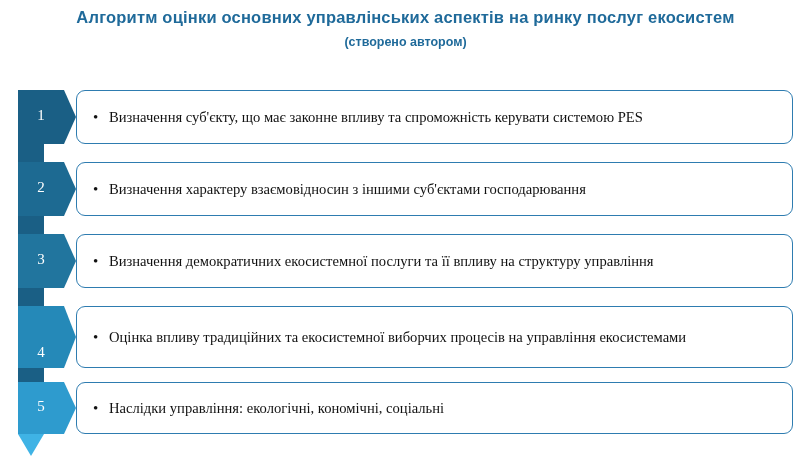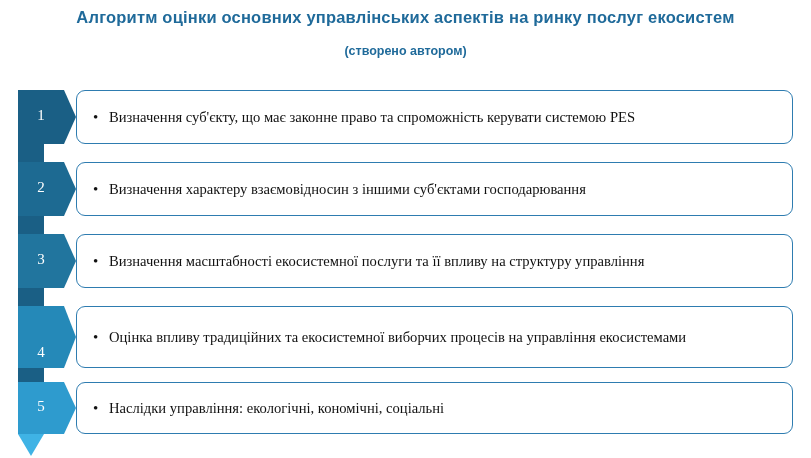--- a/index.html
+++ b/index.html
@@ -36,21 +36,21 @@
     color: #1F6A9A;
     letter-spacing: 0.2px;
     padding: 0 60px;
   }
   .title-sub {
     font-family: "Liberation Sans", sans-serif;
     font-weight: bold;
     font-size: 12.5px;
     line-height: 18px;
     color: #1F6A9A;
-    margin-top: 14px;
+    margin-top: 5px;
   }
 
   
   .diagram {
     position: absolute;
     left: 0;
     top: 82px;
     width: 811px;
     height: 370px;
   }
@@ -142,21 +142,21 @@
     <div class="row" style="top:8px; height:54px;">
       <div class="marker">
         <svg width="58" height="54" viewBox="0 0 58 54">
           <path d="M0 0 H46 L58 27 L46 54 H0 Z" fill="#1A5F85"></path>
         </svg>
         <div class="num" style="top:17px;">1</div>
       </div>
       <div class="textbox">
         <div class="bullet-line">
           <span class="bullet-dot">•</span>
-          <span class="bullet-text">Визначення суб'єкту, що має законне право та спроможність керувати системою PES</span>
+          <span class="bullet-text">Визначення суб'єкту, що має законне впливу та спроможність керувати системою PES</span>
         </div>
       </div>
     </div>
 
     <div class="row" style="top:80px; height:54px;">
       <div class="marker">
         <svg width="58" height="54" viewBox="0 0 58 54">
           <path d="M0 0 H46 L58 27 L46 54 H0 Z" fill="#1D6A92"></path>
         </svg>
         <div class="num" style="top:17px;">2</div>
@@ -172,21 +172,21 @@
     <div class="row" style="top:152px; height:54px;">
       <div class="marker">
         <svg width="58" height="54" viewBox="0 0 58 54">
           <path d="M0 0 H46 L58 27 L46 54 H0 Z" fill="#21759E"></path>
         </svg>
         <div class="num" style="top:17px;">3</div>
       </div>
       <div class="textbox">
         <div class="bullet-line">
           <span class="bullet-dot">•</span>
-          <span class="bullet-text">Визначення масштабності екосистемної послуги та її впливу на структуру управління</span>
+          <span class="bullet-text">Визначення демократичних екосистемної послуги та її впливу на структуру управління</span>
         </div>
       </div>
     </div>
 
     <div class="row" style="top:224px; height:62px;">
       <div class="marker">
         <svg width="58" height="62" viewBox="0 0 58 62">
           <path d="M0 0 H46 L58 31 L46 62 H0 Z" fill="#2589B8"></path>
         </svg>
         <div class="num" style="top:38px;">4</div>

